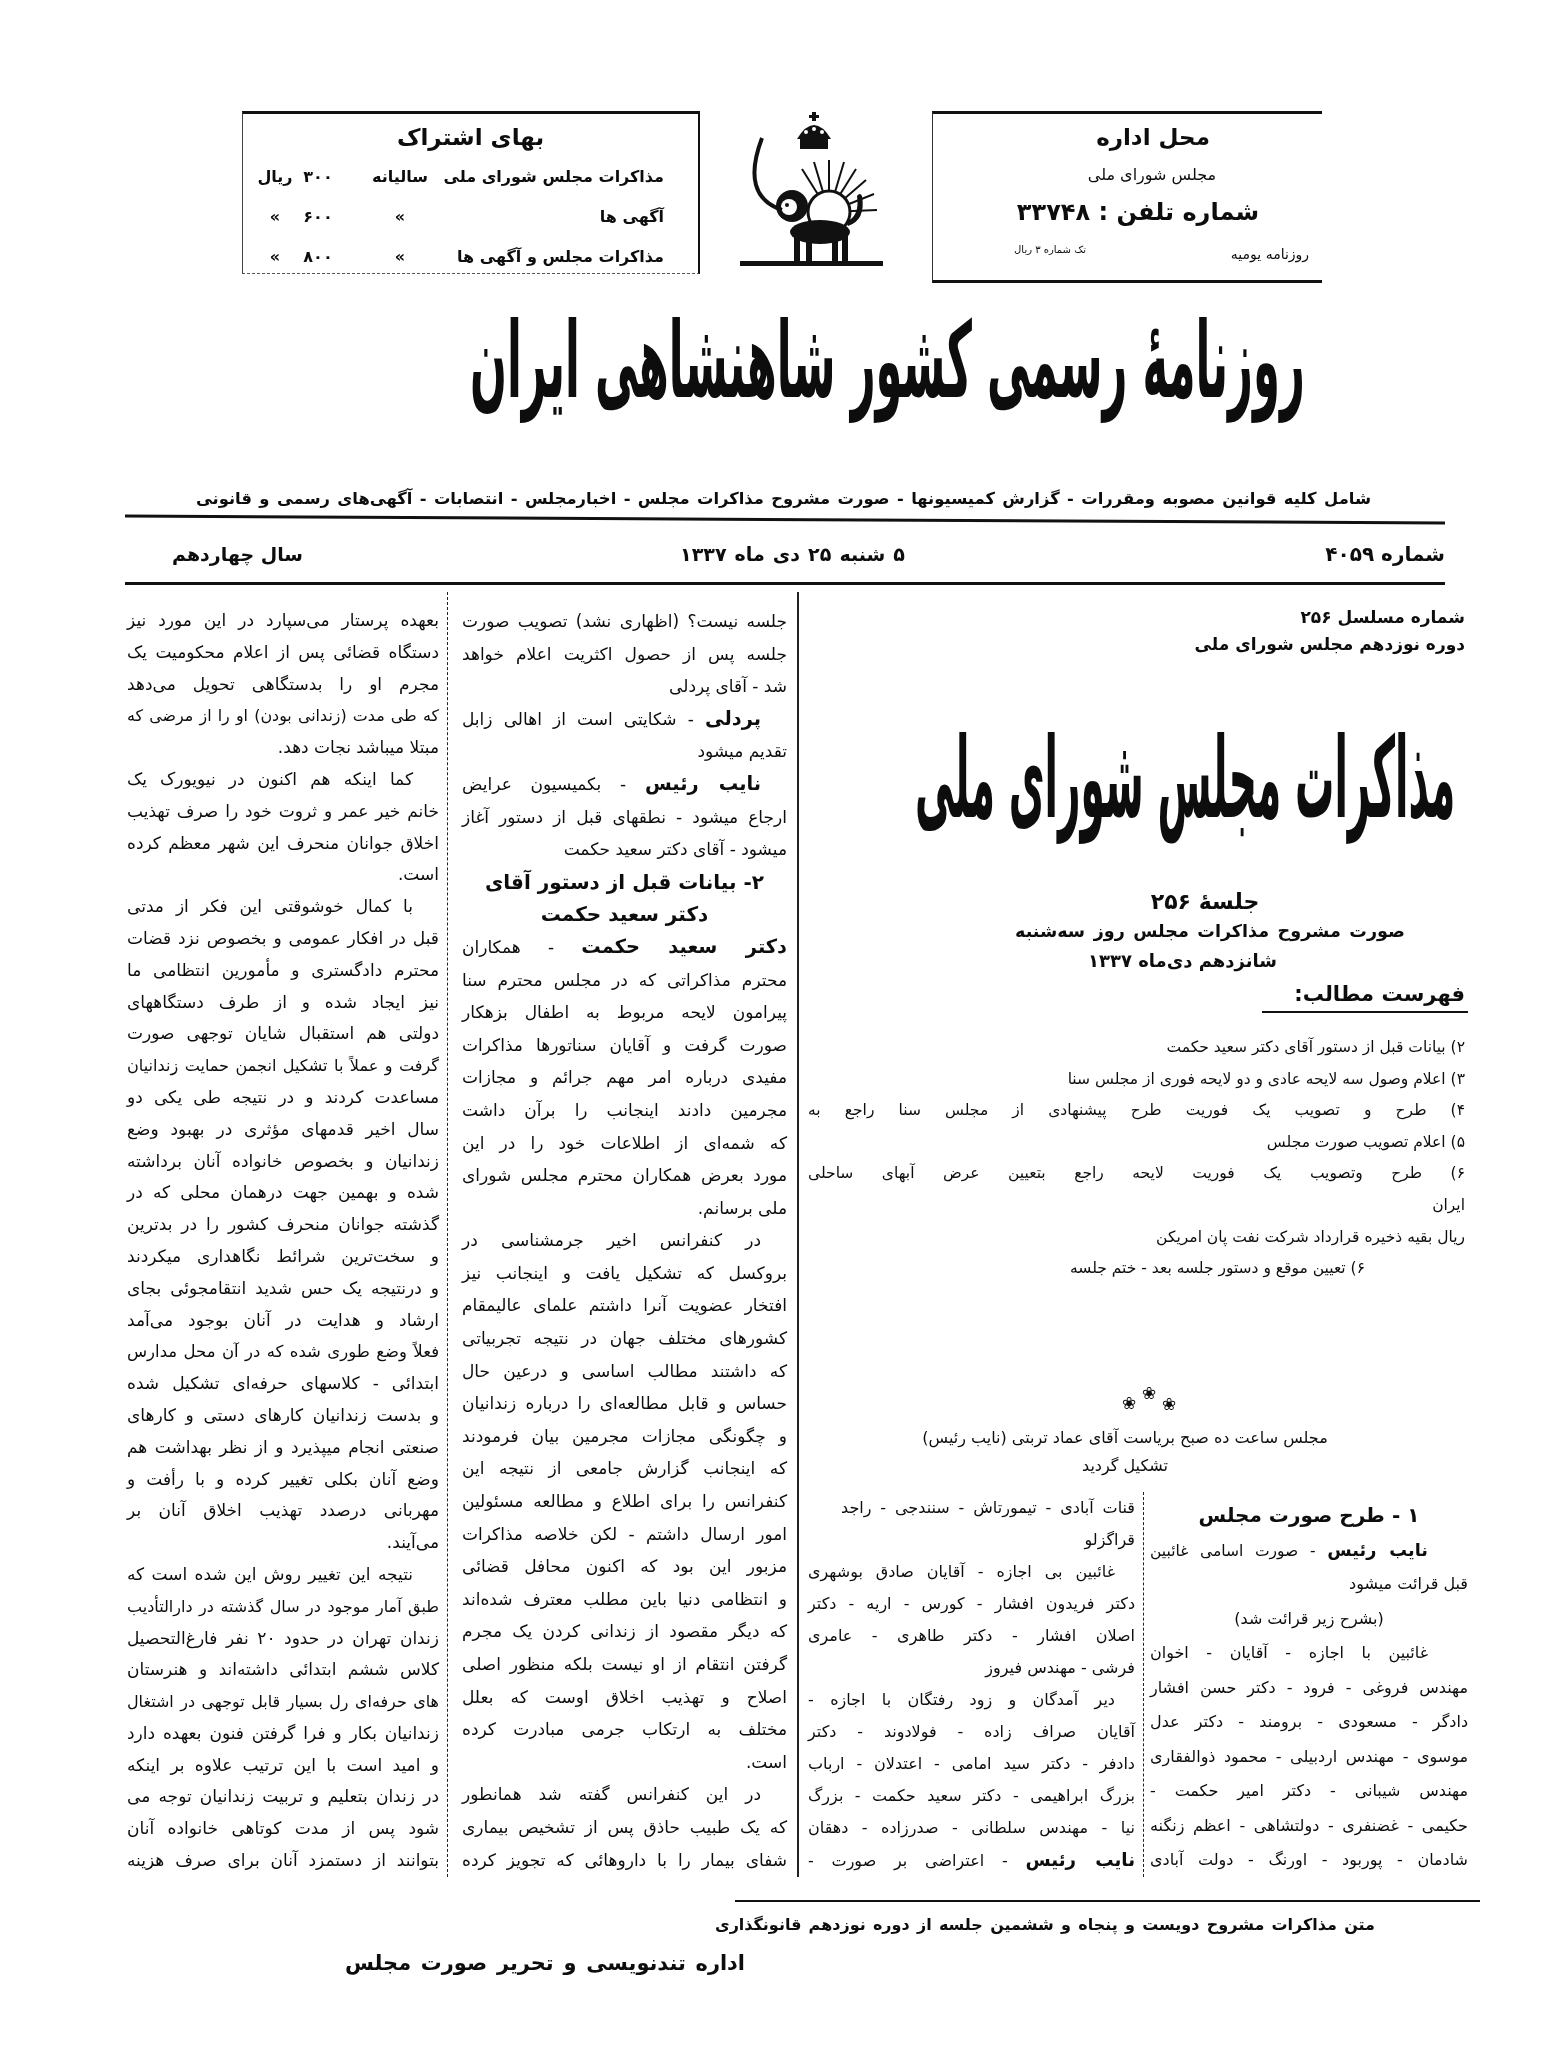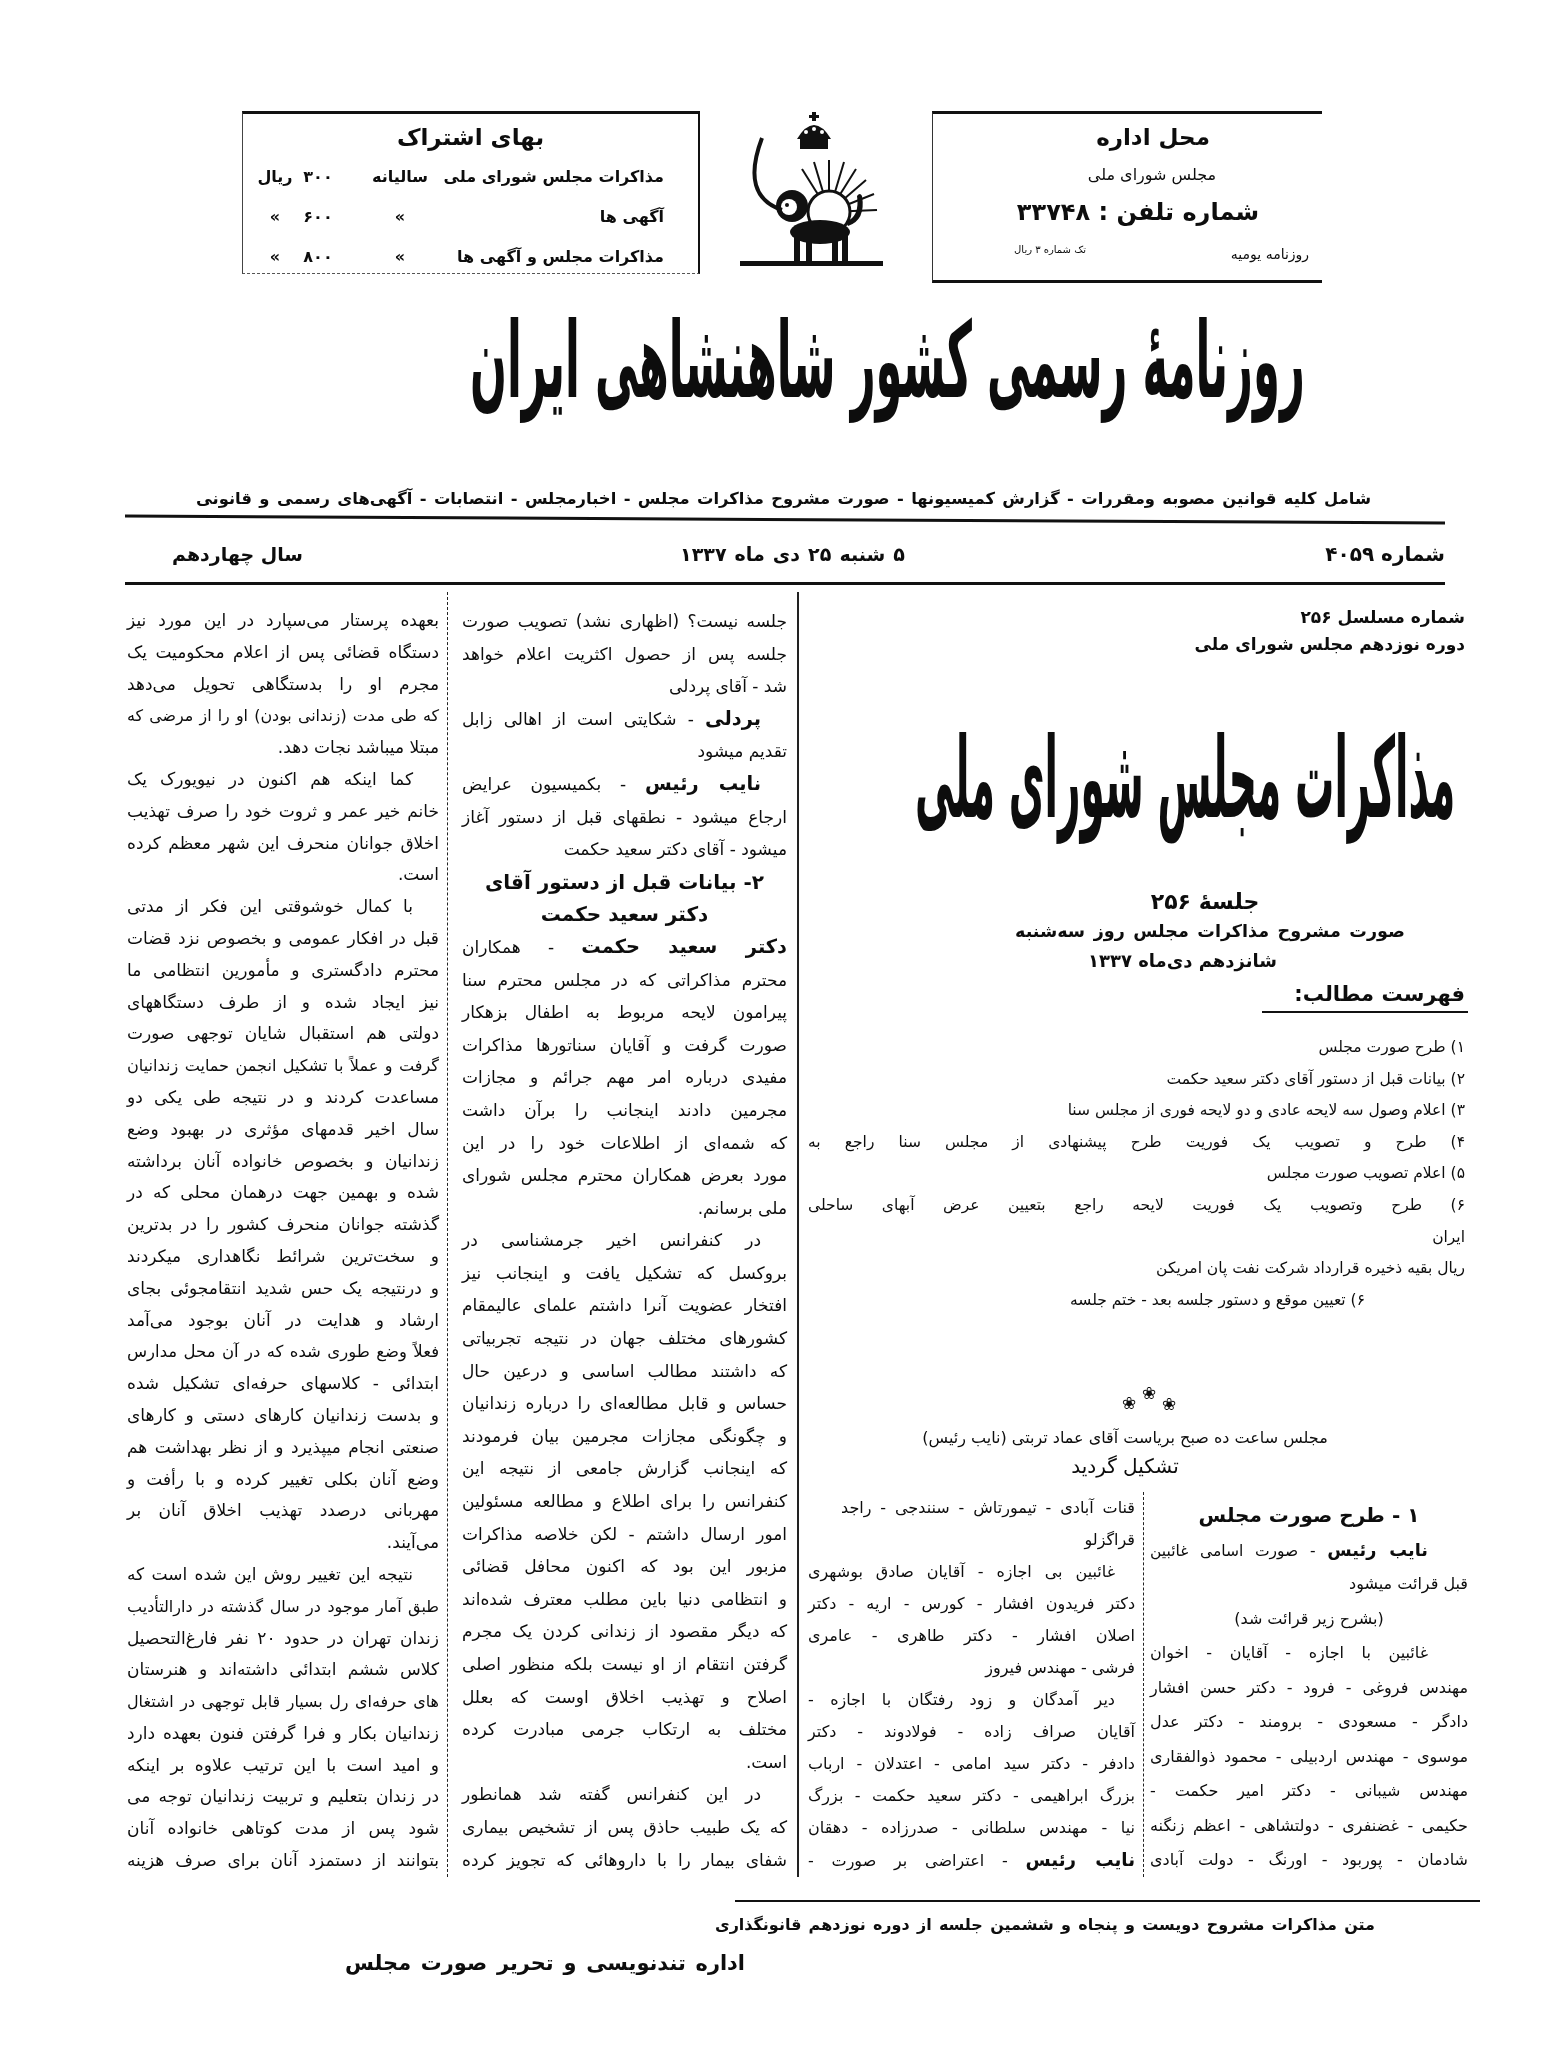--- a/index.html
+++ b/index.html
@@ -229,39 +229,38 @@
     <span class="stretch-inner" style="transform: scale(0.632319, 1.8);">مذاکرات مجلس شورای ملی</span>
   </div>
 
   <div class="abs ln c" style="left: 1110px; top: 887px; width: 190px; height: 30px; line-height: 30px; font-size: 22px; font-weight: bold; white-space: normal;">جلسهٔ ۲۵۶</div>
   <div class="abs ln j" style="left: 1015px; top: 917px; width: 390px; height: 28px; line-height: 28px; font-size: 17.5644px; font-weight: bold; white-space: normal;">صورت مشروح مذاکرات مجلس روز سه‌شنبه</div>
   <div class="abs ln c" style="left: 1085px; top: 947px; width: 195px; height: 28px; line-height: 28px; font-size: 18.0143px; font-weight: bold; white-space: normal;">شانزدهم دی‌ماه ۱۳۳۷</div>
   <div class="abs ln e" style="left: 1200px; top: 980px; width: 265px; height: 28px; line-height: 28px; font-size: 21px; font-weight: bold; white-space: normal;">فهرست مطالب:</div>
   <div class="rule" style="left:1262px;top:1011px;width:206px;height:2px;"></div>
 
   <div class="col" style="left:808px;top:1032px;width:657px;--lh:31.6px;font-size:15.5px;">
-    <div class="ln e" style="white-space: normal;"><span>۱)</span> <span>طرح صورت مجلس</span></div>
     <div class="ln e" style="white-space: normal;"><span>۲)</span> <span>بیانات قبل از دستور آقای دکتر سعید حکمت</span></div>
     <div class="ln e" style="white-space: normal;"><span>۳)</span> <span>اعلام وصول سه لایحه عادی و دو لایحه فوری از مجلس سنا</span></div>
     <div class="ln j" style="white-space: normal;"><span>۴)</span> <span>طرح و تصویب یک فوریت طرح پیشنهادی از مجلس سنا راجع به</span></div>
     <div class="ln e" style="white-space: normal;"><span>۵)</span> <span>اعلام تصویب صورت مجلس</span></div>
     <div class="ln j" style="white-space: normal;"><span>۶)</span> <span>طرح وتصویب یک فوریت لایحه راجع بتعیین عرض آبهای ساحلی</span></div>
     <div class="ln e" style="white-space: normal;">ایران</div>
     <div class="ln e" style="white-space: normal;">ریال بقیه ذخیره قرارداد شرکت نفت پان امریکن</div>
     <div class="ln e" style="padding-right: 100px; white-space: normal;"><span>۶)</span> <span>تعیین موقع و دستور جلسه بعد - ختم جلسه</span></div>
   </div>
 
   <div class="abs" style="left:1118px;top:1383px;width:64px;height:32px;">
     <span class="orn" style="left:4px;top:12px;">❀</span>
     <span class="orn" style="left:24px;top:2px;">❀</span>
     <span class="orn" style="left:44px;top:13px;">❀</span>
   </div>
 
   <div class="abs ln c" style="left: 915px; top: 1424px; width: 420px; height: 28px; line-height: 28px; font-size: 16px; white-space: normal;">مجلس ساعت ده صبح بریاست آقای عماد تربتی (نایب رئیس)</div>
-  <div class="abs ln c" style="left: 1060px; top: 1453px; width: 130px; height: 26px; line-height: 26px; font-size: 20px; white-space: normal;">تشکیل گردید</div>
+  <div class="abs ln c" style="left: 1060px; top: 1453px; width: 130px; height: 26px; line-height: 26px; font-size: 16px; white-space: normal;">تشکیل گردید</div>
 
   <div class="vrule" style="left:1143px;top:1492px;height:385px;border-left:1.5px dashed #222;"></div>
 
   <div class="col" style="left:1150px;top:1498px;width:318px;--lh:34.5px;font-size:16px;">
     <div class="ln c" style="font-weight: bold; font-size: 20px; white-space: normal;">۱ - طرح صورت مجلس</div>
     <div class="ln j ind40" style="white-space: normal; font-size: 15.5191px;"><b class="sp">نایب رئیس</b><span> - صورت اسامی غائبین</span></div>
     <div class="ln e" style="white-space: normal;">قبل قرائت میشود</div>
     <div class="ln c" style="white-space: normal;">(بشرح زیر قرائت شد)</div>
     <div class="ln j ind40" style="white-space: normal;">غائبین با اجازه - آقایان - اخوان</div>
     <div class="ln j" style="white-space: normal;">مهندس فروغی - فرود - دکتر حسن افشار</div>

